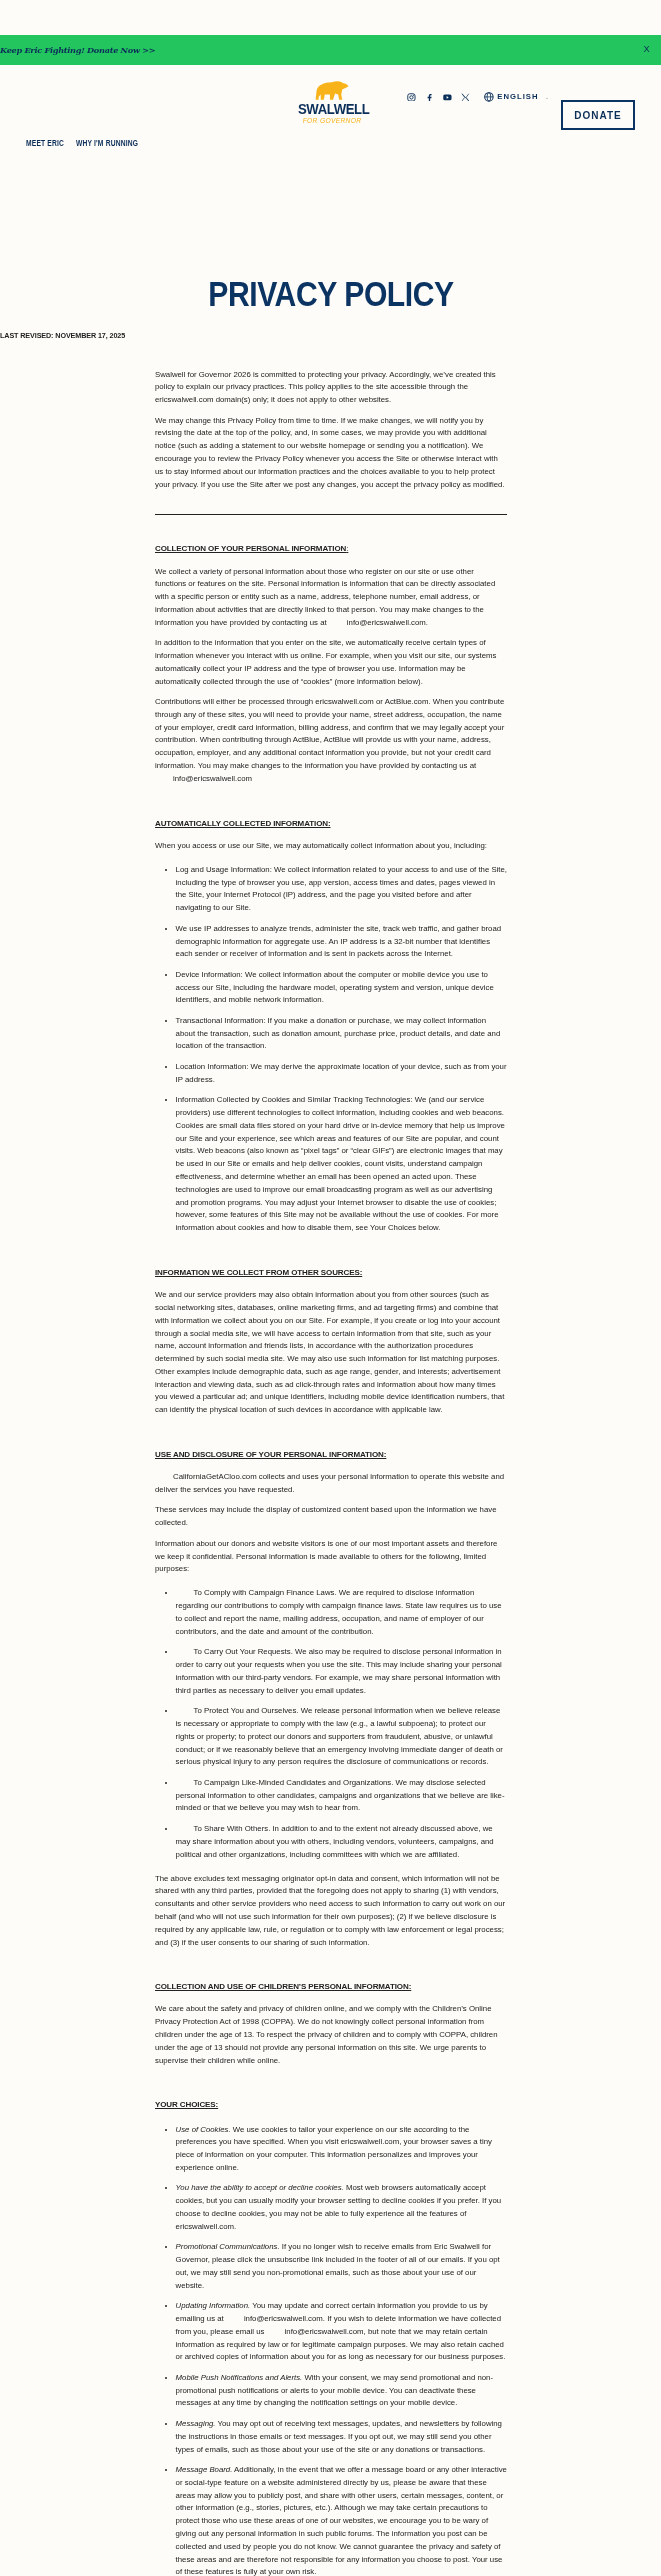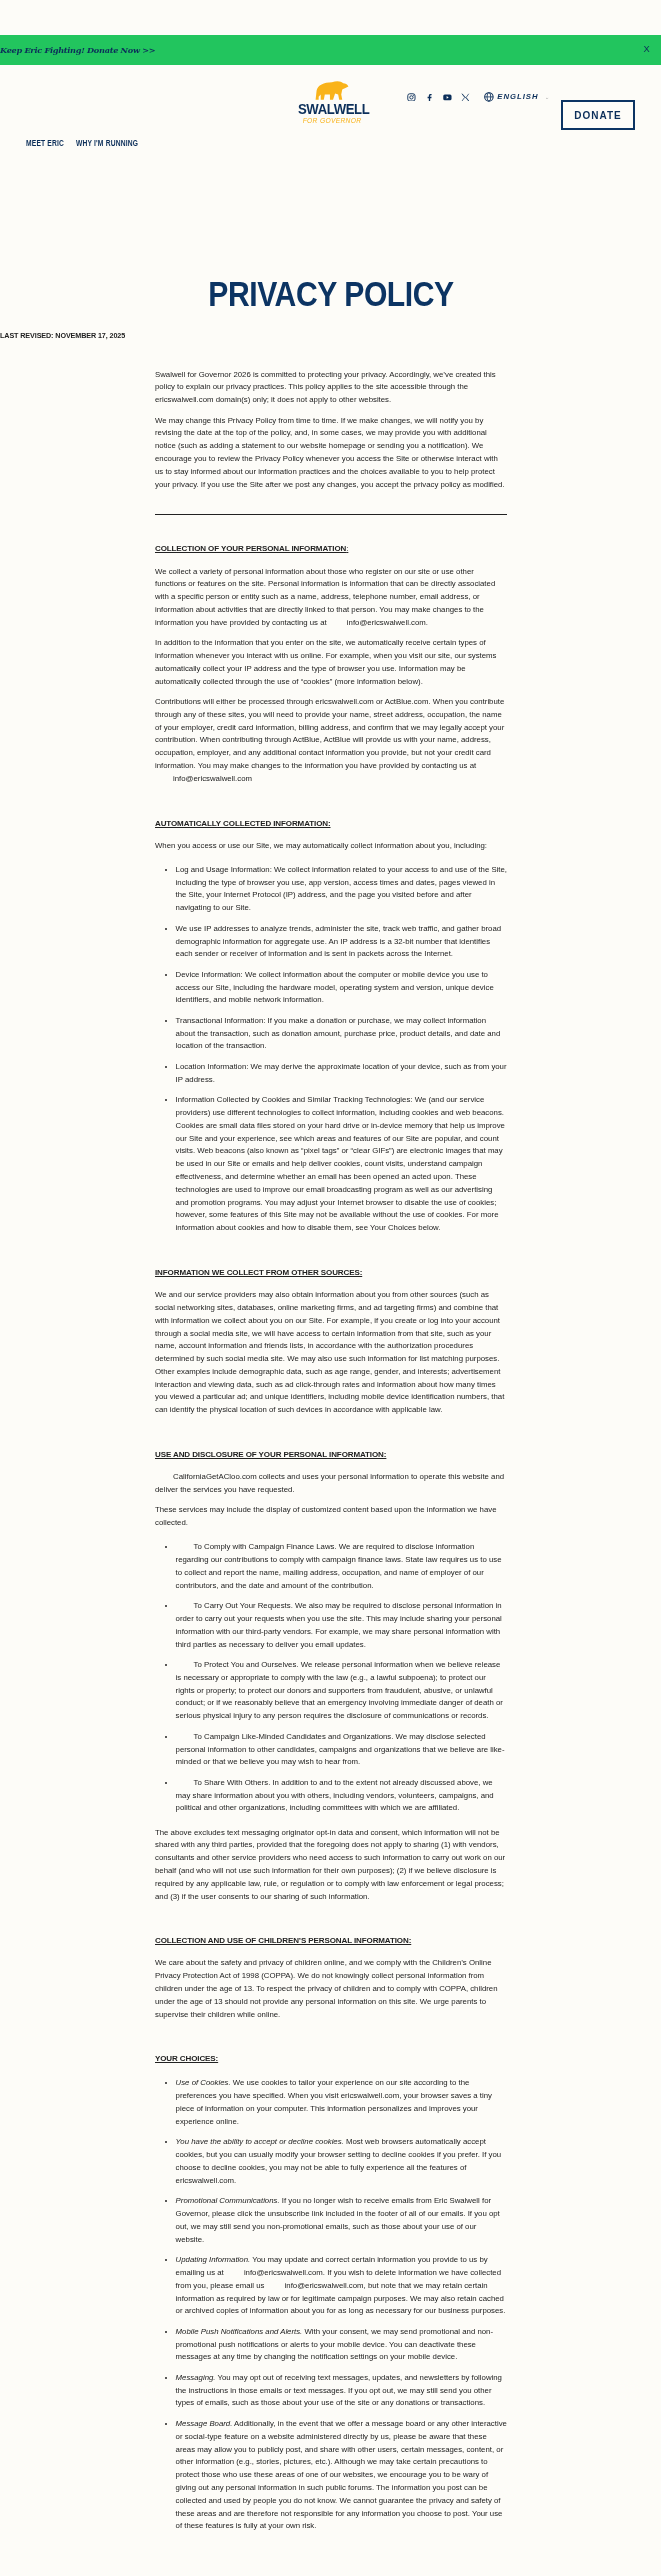--- a/index.html
+++ b/index.html
@@ -32,21 +32,21 @@
   .logo { position: absolute; left: 292px; top: 14.4px; width: 80px; height: 45px; }
   .logo .wordmark {
     position: absolute; left: 0; top: 20.6px; width: 80px; text-align: center;
     color: #0c2f5a; font-weight: bold; font-size: 15.5px; letter-spacing: -0.5px;
     transform: scaleX(0.85);
   }
   .logo .sub {
     position: absolute; left: 0; top: 38px; width: 80px; text-align: center;
     color: #f9b31a; font-style: italic; font-size: 6.7px; letter-spacing: 0.3px;
   }
-  .right { position: absolute; left: 407px; top: 27px; display: flex; align-items: center; font-style: italic; }
+  .right { position: absolute; left: 407px; top: 27px; display: flex; align-items: center; }
   .social { display: flex; gap: 9.3px; align-items: center; margin-right: 14.4px; }
   .social span { display: inline-flex; width: 8.8px; height: 8.8px; cursor: pointer; }
   .lang { display: flex; align-items: center; gap: 3.1px; color: #0c2f5a; cursor: pointer; }
   .lang .label { font-weight: bold; font-size: 7.7px; letter-spacing: 1px; }
   .lang .chev { color: #999; font-size: 5.2px; margin-left: 3.1px; }
   .donate {
     position: absolute; left: 561px; top: 35px; width: 74px; height: 30px;
     box-sizing: border-box; border: 2.6px solid #0c3463; color: #0c2f5a;
     display: flex; align-items: center; justify-content: center;
     font-weight: bold; font-size: 10px; letter-spacing: 1px; cursor: pointer;
@@ -164,20 +164,21 @@
 
   <div class="section">
     <h2>INFORMATION WE COLLECT FROM OTHER SOURCES:</h2>
     <p>We and our service providers may also obtain information about you from other sources (such as social networking sites, databases, online marketing firms, and ad targeting firms) and combine that with information we collect about you on our Site. For example, if you create or log into your account through a social media site, we will have access to certain information from that site, such as your name, account information and friends lists, in accordance with the authorization procedures determined by such social media site. We may also use such information for list matching purposes. Other examples include demographic data, such as age range, gender, and interests; advertisement interaction and viewing data, such as ad click-through rates and information about how many times you viewed a particular ad; and unique identifiers, including mobile device identification numbers, that can identify the physical location of such devices in accordance with applicable law.</p>
   </div>
 
   <div class="section">
     <h2>USE AND DISCLOSURE OF YOUR PERSONAL INFORMATION:</h2>
     <p><a class="u">CaliforniaGetACloo.com</a><span> collects and uses your personal information to operate this website and deliver the services you have requested.</span></p>
     <p>These services may include the display of customized content based upon the information we have collected.</p>
+    <p>Information about our donors and website visitors is one of our most important assets and therefore we keep it confidential. Personal information is made available to others for the following, limited purposes:</p>
     <ul>
       <li><span class="u" style="cursor:default">To Comply with Campaign Finance Laws</span><span>. We are required to disclose information regarding our contributions to comply with campaign finance laws. State law requires us to use to collect and report the name, mailing address, occupation, and name of employer of our contributors, and the date and amount of the contribution.</span></li>
       <li><span class="u" style="cursor:default">To Carry Out Your Requests</span><span>. We also may be required to disclose personal information in order to carry out your requests when you use the site. This may include sharing your personal information with our third-party vendors. For example, we may share personal information with third parties as necessary to deliver you email updates.</span></li>
       <li><span class="u" style="cursor:default">To Protect You and Ourselves</span><span>. We release personal information when we believe release is necessary or appropriate to comply with the law (e.g., a lawful subpoena); to protect our rights or property; to protect our donors and supporters from fraudulent, abusive, or unlawful conduct; or if we reasonably believe that an emergency involving immediate danger of death or serious physical injury to any person requires the disclosure of communications or records.</span></li>
       <li><span class="u" style="cursor:default">To Campaign Like-Minded Candidates and Organizations.</span><span> We may disclose selected personal information to other candidates, campaigns and organizations that we believe are like-minded or that we believe you may wish to hear from.</span></li>
       <li><span class="u" style="cursor:default">To Share With Others</span><span>. In addition to and to the extent not already discussed above, we may share information about you with others, including vendors, volunteers, campaigns, and political and other organizations, including committees with which we are affiliated.</span></li>
     </ul>
     <p>The above excludes text messaging originator opt-in data and consent, which information will not be shared with any third parties, provided that the foregoing does not apply to sharing (1) with vendors, consultants and other service providers who need access to such information to carry out work on our behalf (and who will not use such information for their own purposes); (2) if we believe disclosure is required by any applicable law, rule, or regulation or to comply with law enforcement or legal process; and (3) if the user consents to our sharing of such information.</p>
   </div>
 

